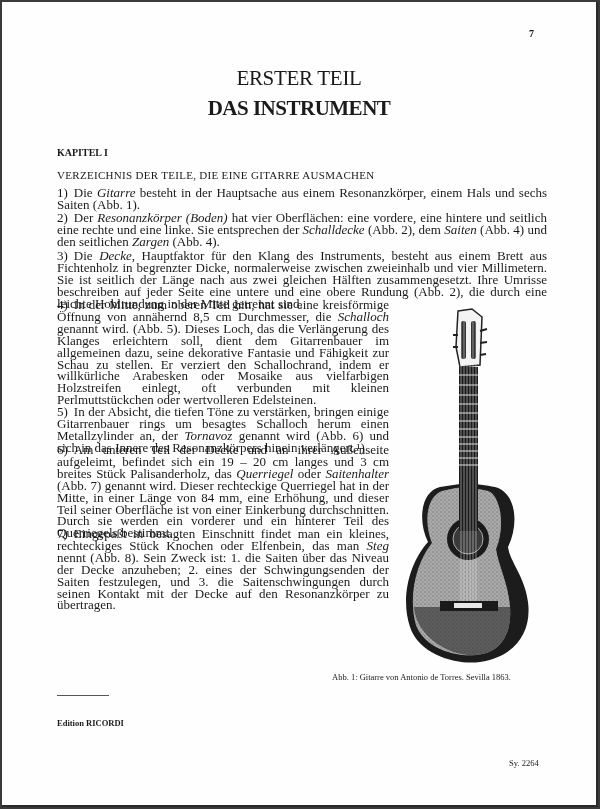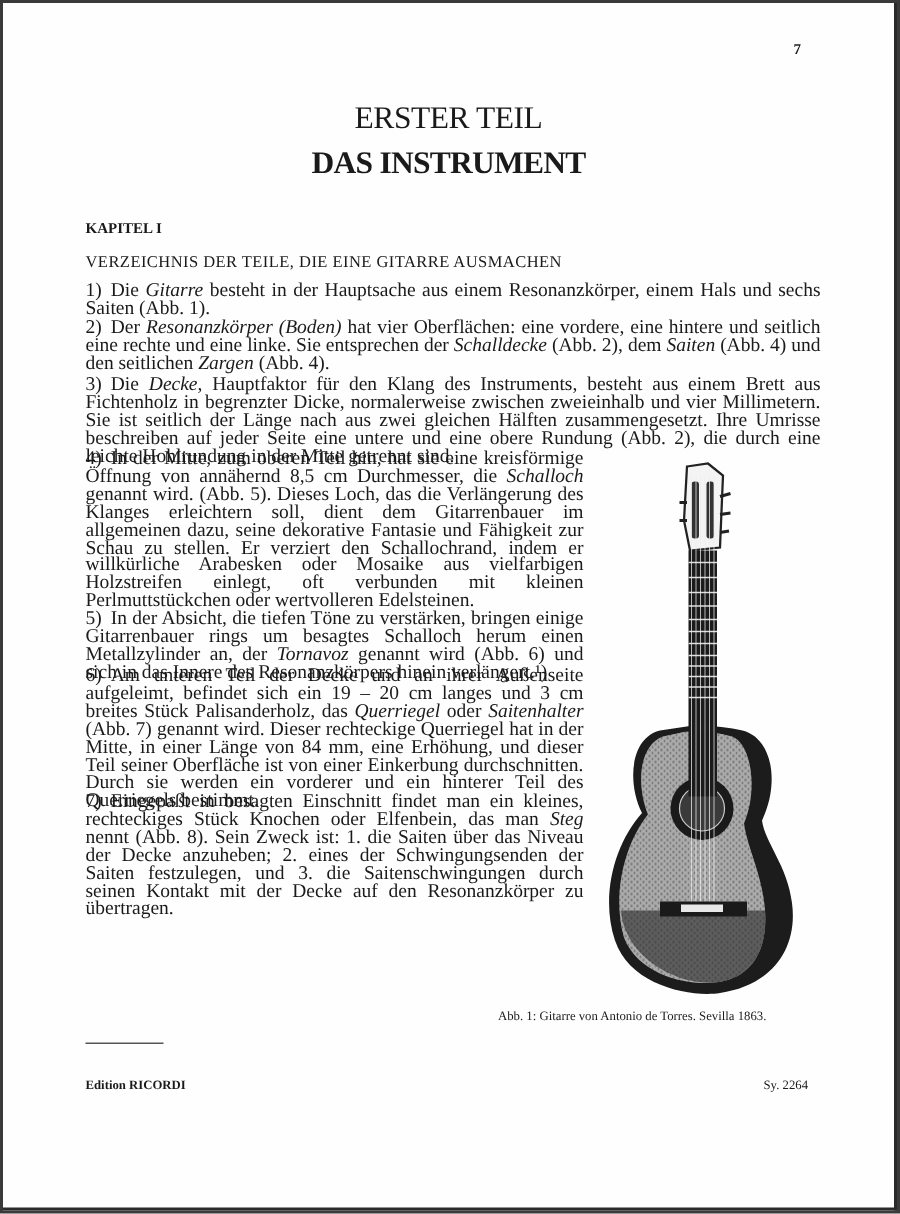--- a/index.html
+++ b/index.html
@@ -25,21 +25,21 @@
     }
     .para.full { width: 490px; }
     .para.narrow { width: 332px; }
     .para .num { margin-right: 6px; }
     .para i { font-style: italic; }
     .figure { left: 398px; top: 305px; width: 135px; height: 360px; }
     .caption { left: 330px; top: 670px; font-family: "Liberation Serif", serif; font-size: 8.5px; }
     .fn-rule { left: 55px; top: 693px; width: 52px; height: 1px; background: #555; }
     .footnote { left: 55px; top: 697px; font-family: "Liberation Serif", serif; font-size: 8.3px; }
     .footer-left { left: 55px; top: 716px; font-family: "Liberation Serif", serif; font-size: 8.5px; font-weight: bold; }
-    .footer-right { left: 507px; top: 716px; font-family: "Liberation Serif", serif; font-size: 8.5px; }
+    .footer-right { left: 507px; top: 756px; font-family: "Liberation Serif", serif; font-size: 8.5px; }
   </style>
 </head>
 <body>
 
 <div class="page">
   <div class="abs page-number">7</div>
   <div class="abs part-subtitle">DAS INSTRUMENT</div>
   <div class="abs part-title">ERSTER TEIL</div>
   <div class="abs chapter-label">KAPITEL I</div>
   <div class="abs section-heading">VERZEICHNIS DER TEILE, DIE EINE GITARRE AUSMACHEN</div>

